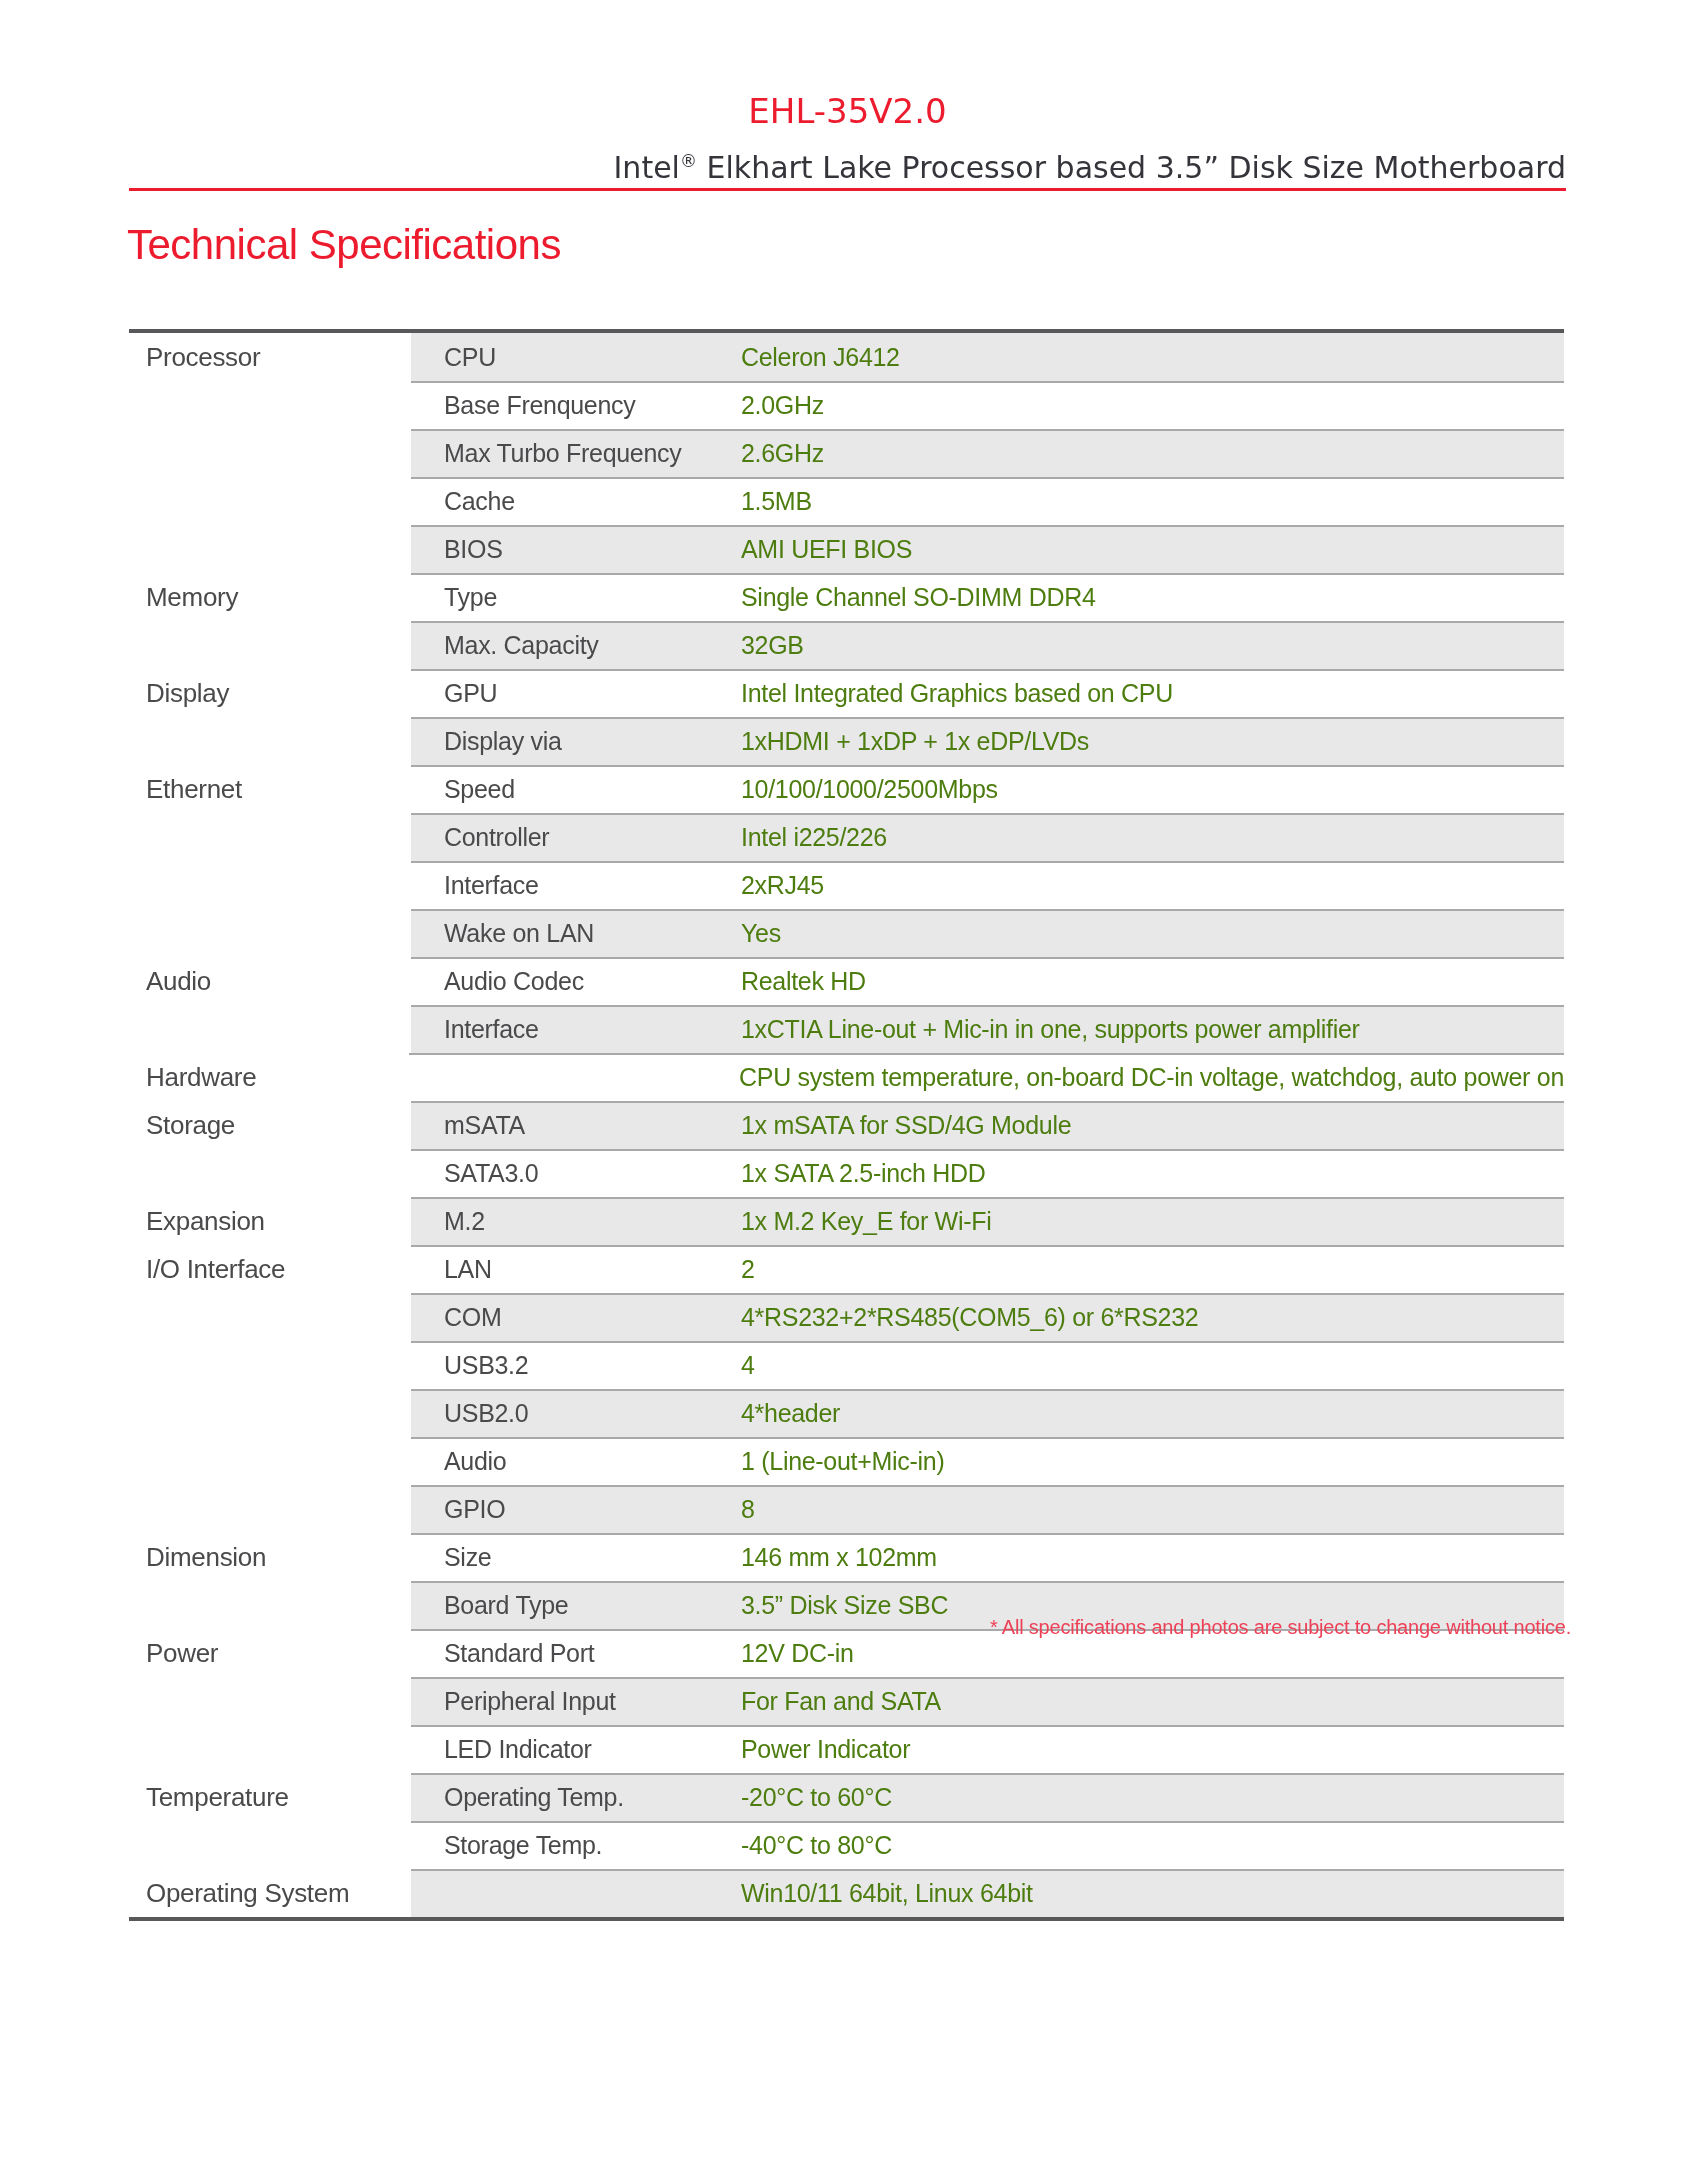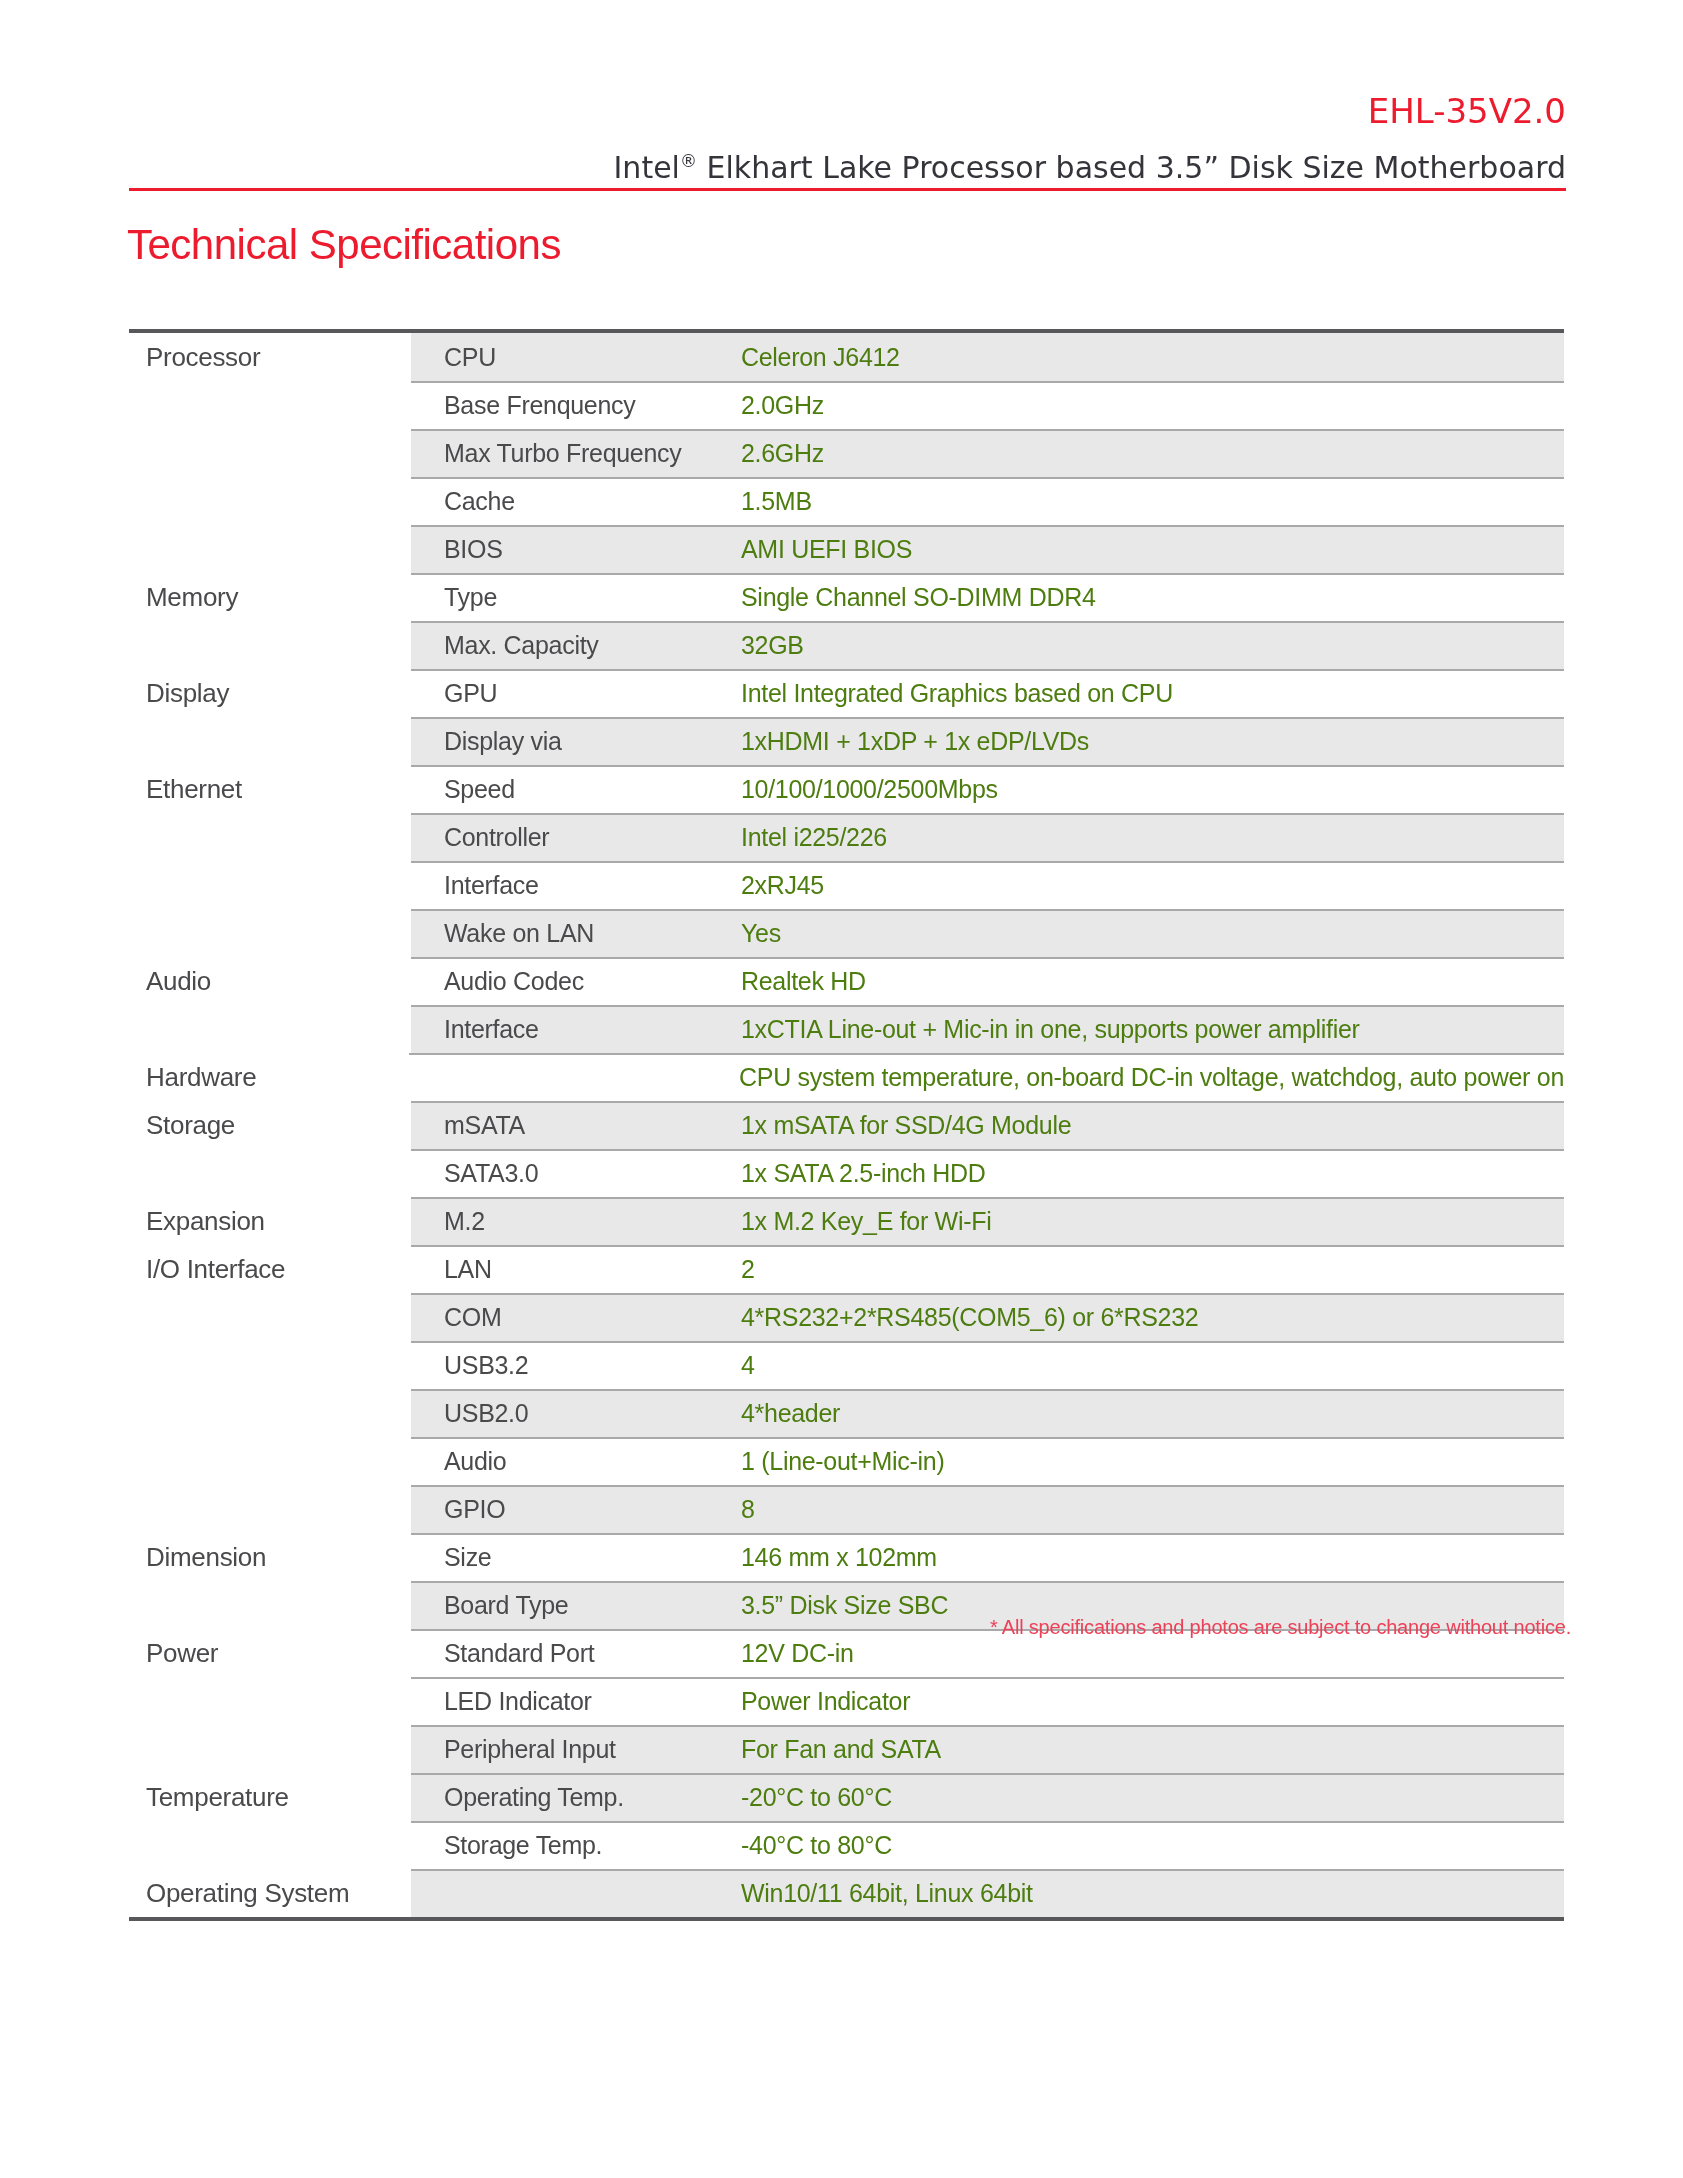--- a/index.html
+++ b/index.html
@@ -17,20 +17,21 @@
   .doc-header {
     position:absolute;
     left:129px; right:117px; top:93px;
     text-align:right;
   }
   .model-number {
     font-size:34px;
     line-height:36px;
     color:#ed1b2e;
     font-family:"DejaVu Sans", sans-serif;
+    text-align:center;
   }
   .doc-subtitle {
     margin-top:16px;
     font-size:30px;
     line-height:32px;
     color:#36343b;
     font-family:"DejaVu Sans", sans-serif;
   }
   .doc-subtitle sup { font-size:17px; }
   .header-rule {
@@ -305,33 +306,33 @@
     </div>
       <div class="row">
       <div class="cat">Power</div>
       <div class="band">
         <div class="label">Standard Port</div>
         <div class="value">12V DC-in</div>
       </div>
     </div>
       <div class="row">
       <div class="cat"></div>
+      <div class="band shaded">
+        <div class="label">Peripheral Input</div>
+        <div class="value">For Fan and SATA</div>
+      </div>
+    </div>
+      <div class="row">
+      <div class="cat"></div>
       <div class="band">
         <div class="label">LED Indicator</div>
         <div class="value">Power Indicator</div>
       </div>
     </div>
       <div class="row">
-      <div class="cat"></div>
-      <div class="band shaded">
-        <div class="label">Peripheral Input</div>
-        <div class="value">For Fan and SATA</div>
-      </div>
-    </div>
-      <div class="row">
       <div class="cat">Temperature</div>
       <div class="band shaded">
         <div class="label">Operating Temp.</div>
         <div class="value">-20°C to 60°C</div>
       </div>
     </div>
       <div class="row">
       <div class="cat"></div>
       <div class="band">
         <div class="label">Storage Temp.</div>

